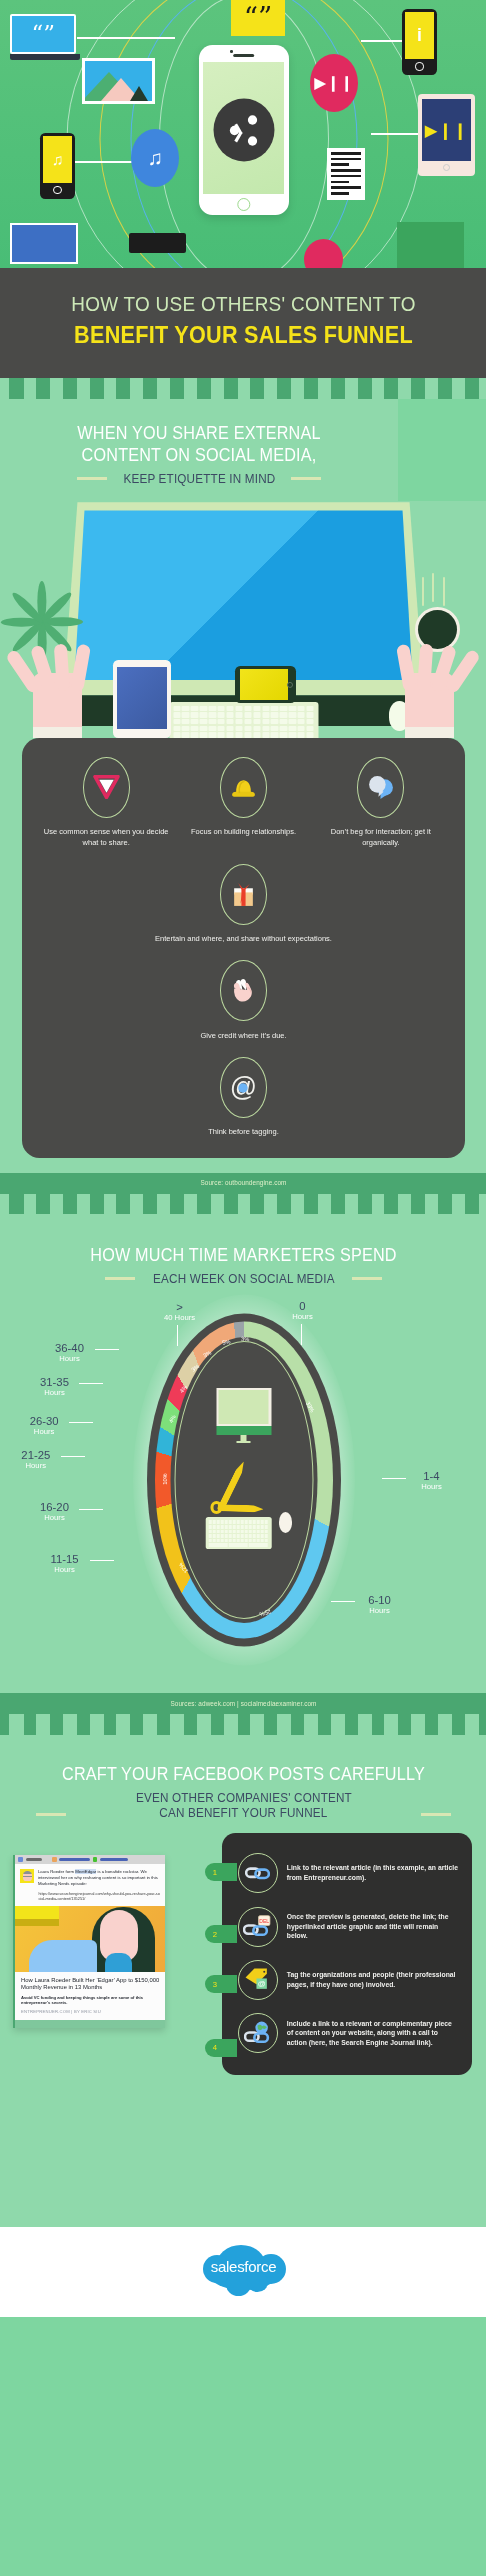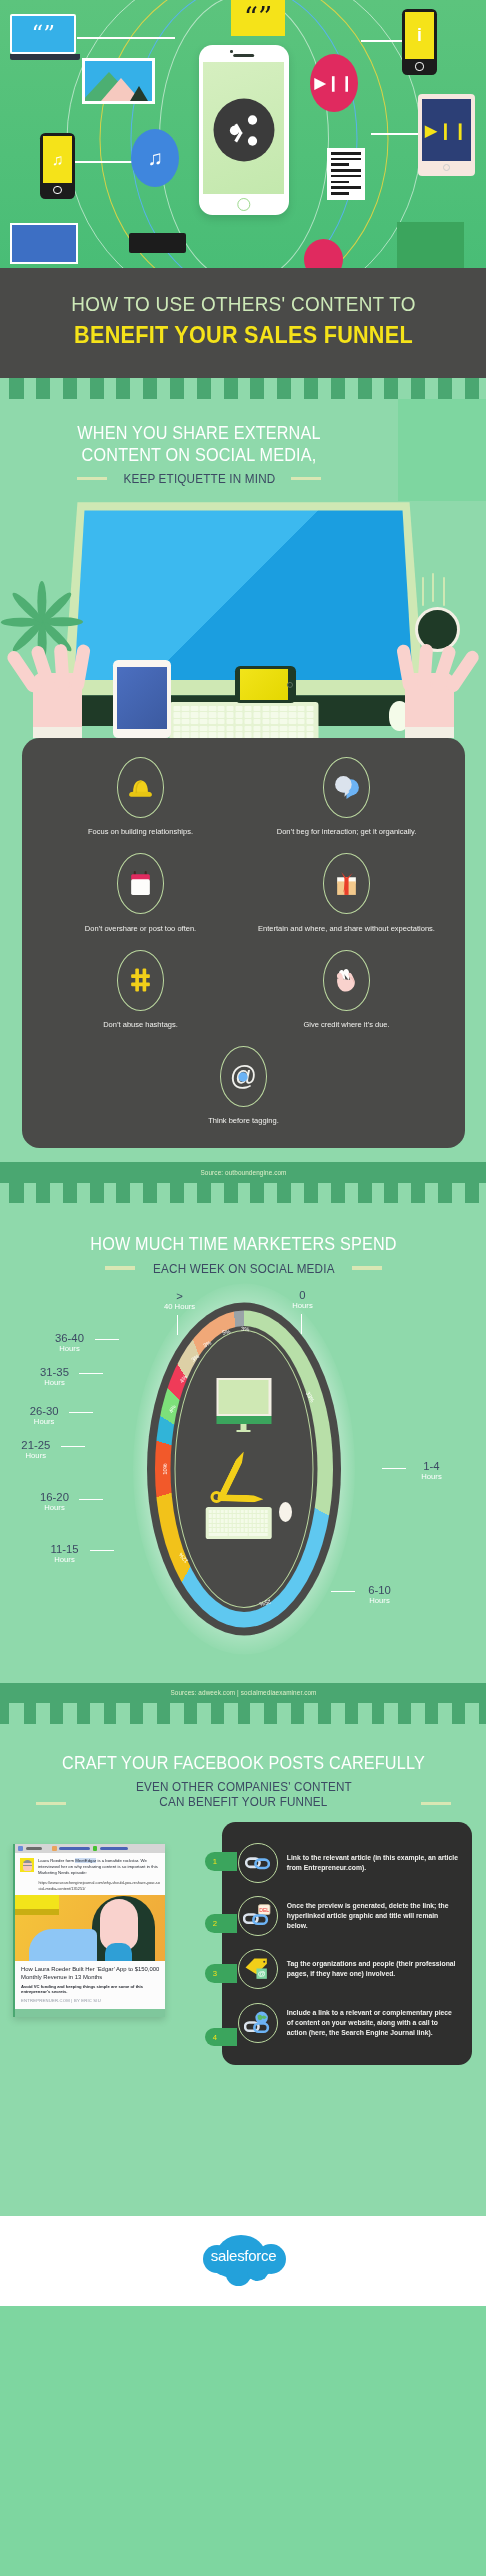--- a/index.html
+++ b/index.html
@@ -464,20 +464,29 @@
           <div class="f" style="bottom: 47px; right: 46px; transform: rotate(-10deg);"></div>
         </div>
     </div>
 
     <div class="tips-wrap">
       <div class="tips">
 
         <div class="tips-row">
           <div class="tip">
             <div class="bubble">
+              <svg width="27" height="24" viewBox="0 0 52 46">
+                  <path d="M4 3 L48 3 L26 43 Z" fill="none" stroke="#e02a5f" stroke-width="7" stroke-linejoin="round"></path>
+                  <path d="M12 9 L40 9 L26 34 Z" fill="#fff"></path>
+                </svg>
+            </div>
+            <div class="lbl">Use common sense when you decide what to share.</div>
+          </div>
+          <div class="tip">
+            <div class="bubble">
               <svg width="29" height="23" viewBox="0 0 56 44">
                   <path d="M14 36 Q12 10 28 8 Q44 10 42 36 Z" fill="#f2cf19"></path>
                   <path d="M6 36 Q6 30 14 30 L42 30 Q50 30 50 36 Q50 40 44 40 L12 40 Q6 40 6 36Z" fill="#e8c613"></path>
                   <path d="M20 33 Q18 12 30 10" fill="none" stroke="#d9b912" stroke-width="3"></path>
                 </svg>
             </div>
             <div class="lbl">Focus on building relationships.</div>
           </div>
           <div class="tip">
             <div class="bubble">
@@ -486,58 +495,36 @@
                   <path d="M28 34 L28 46 L40 38 Z" fill="#6cb3f5"></path>
                   <circle cx="22" cy="18" r="16" fill="#dbe3ed"></circle>
                   <path d="M26 28 L24 42 L34 32 Z" fill="#dbe3ed"></path>
                 </svg>
             </div>
             <div class="lbl">Don’t beg for interaction; get it organically.</div>
           </div>
         </div>
 
         <div class="tips-row">
-          <div class="tip">
-            <div class="bubble">
-              <svg width="25" height="27" viewBox="0 0 48 52">
-                  <rect x="11" y="2" width="4" height="12" rx="2" fill="#3d2a22"></rect>
-                  <rect x="32" y="2" width="4" height="12" rx="2" fill="#3d2a22"></rect>
-                  <rect x="6" y="8" width="36" height="12" rx="3" fill="#e02a5f"></rect>
-                  <rect x="6" y="18" width="36" height="30" rx="3" fill="#fdfdfb"></rect>
-                </svg>
-            </div>
-            <div class="lbl">Don’t overshare or post too often.</div>
-          </div>
           <div class="tip">
             <div class="bubble">
               <svg width="27" height="27" viewBox="0 0 52 52">
                   <rect x="8" y="14" width="36" height="12" fill="#fdfbf4"></rect>
                   <rect x="8" y="22" width="36" height="26" fill="#f3c98c"></rect>
                   <rect x="22" y="14" width="8" height="34" fill="#ea3f2a"></rect>
                   <path d="M26 16 L16 4 L22 16 Z" fill="#ea3f2a"></path>
                   <path d="M26 16 L38 6 L30 16 Z" fill="#ea3f2a"></path>
                   <path d="M24 18 L20 44 L26 30 Z" fill="#ea3f2a"></path>
                 </svg>
             </div>
             <div class="lbl">Entertain and where, and share without expectations.</div>
           </div>
         </div>
 
         <div class="tips-row">
-          <div class="tip">
-            <div class="bubble">
-              <svg width="25" height="26" viewBox="0 0 48 50">
-                  <rect x="6" y="14" width="36" height="7" rx="2" fill="#f2cf19"></rect>
-                  <rect x="6" y="30" width="36" height="7" rx="2" fill="#f2cf19"></rect>
-                  <rect x="14" y="3" width="7" height="44" rx="2" fill="#f2cf19"></rect>
-                  <rect x="28" y="3" width="7" height="44" rx="2" fill="#f2cf19"></rect>
-                </svg>
-            </div>
-            <div class="lbl">Don’t abuse hashtags.</div>
-          </div>
           <div class="tip">
             <div class="bubble">
               <svg width="27" height="27" viewBox="0 0 52 52">
                   <path d="M12 16 Q10 8 16 6 Q21 5 22 13 L24 26 Z" fill="#fdfdfb"></path>
                   <path d="M20 12 Q20 4 26 4 Q31 5 31 13 L31 26 Z" fill="#fdfdfb"></path>
                   <path d="M8 20 Q6 13 12 11 Q18 11 19 20 L22 33 Z" fill="#f9d2cd"></path>
                   <path d="M8 22 Q6 38 18 46 Q32 50 40 38 Q44 30 40 22 L36 14 Q32 9 29 13 L33 25 Z" fill="#f9d2cd"></path>
                   <path d="M34 20 Q40 22 40 30" fill="none" stroke="#f0bdb8" stroke-width="2"></path>
                 </svg>
             </div>

